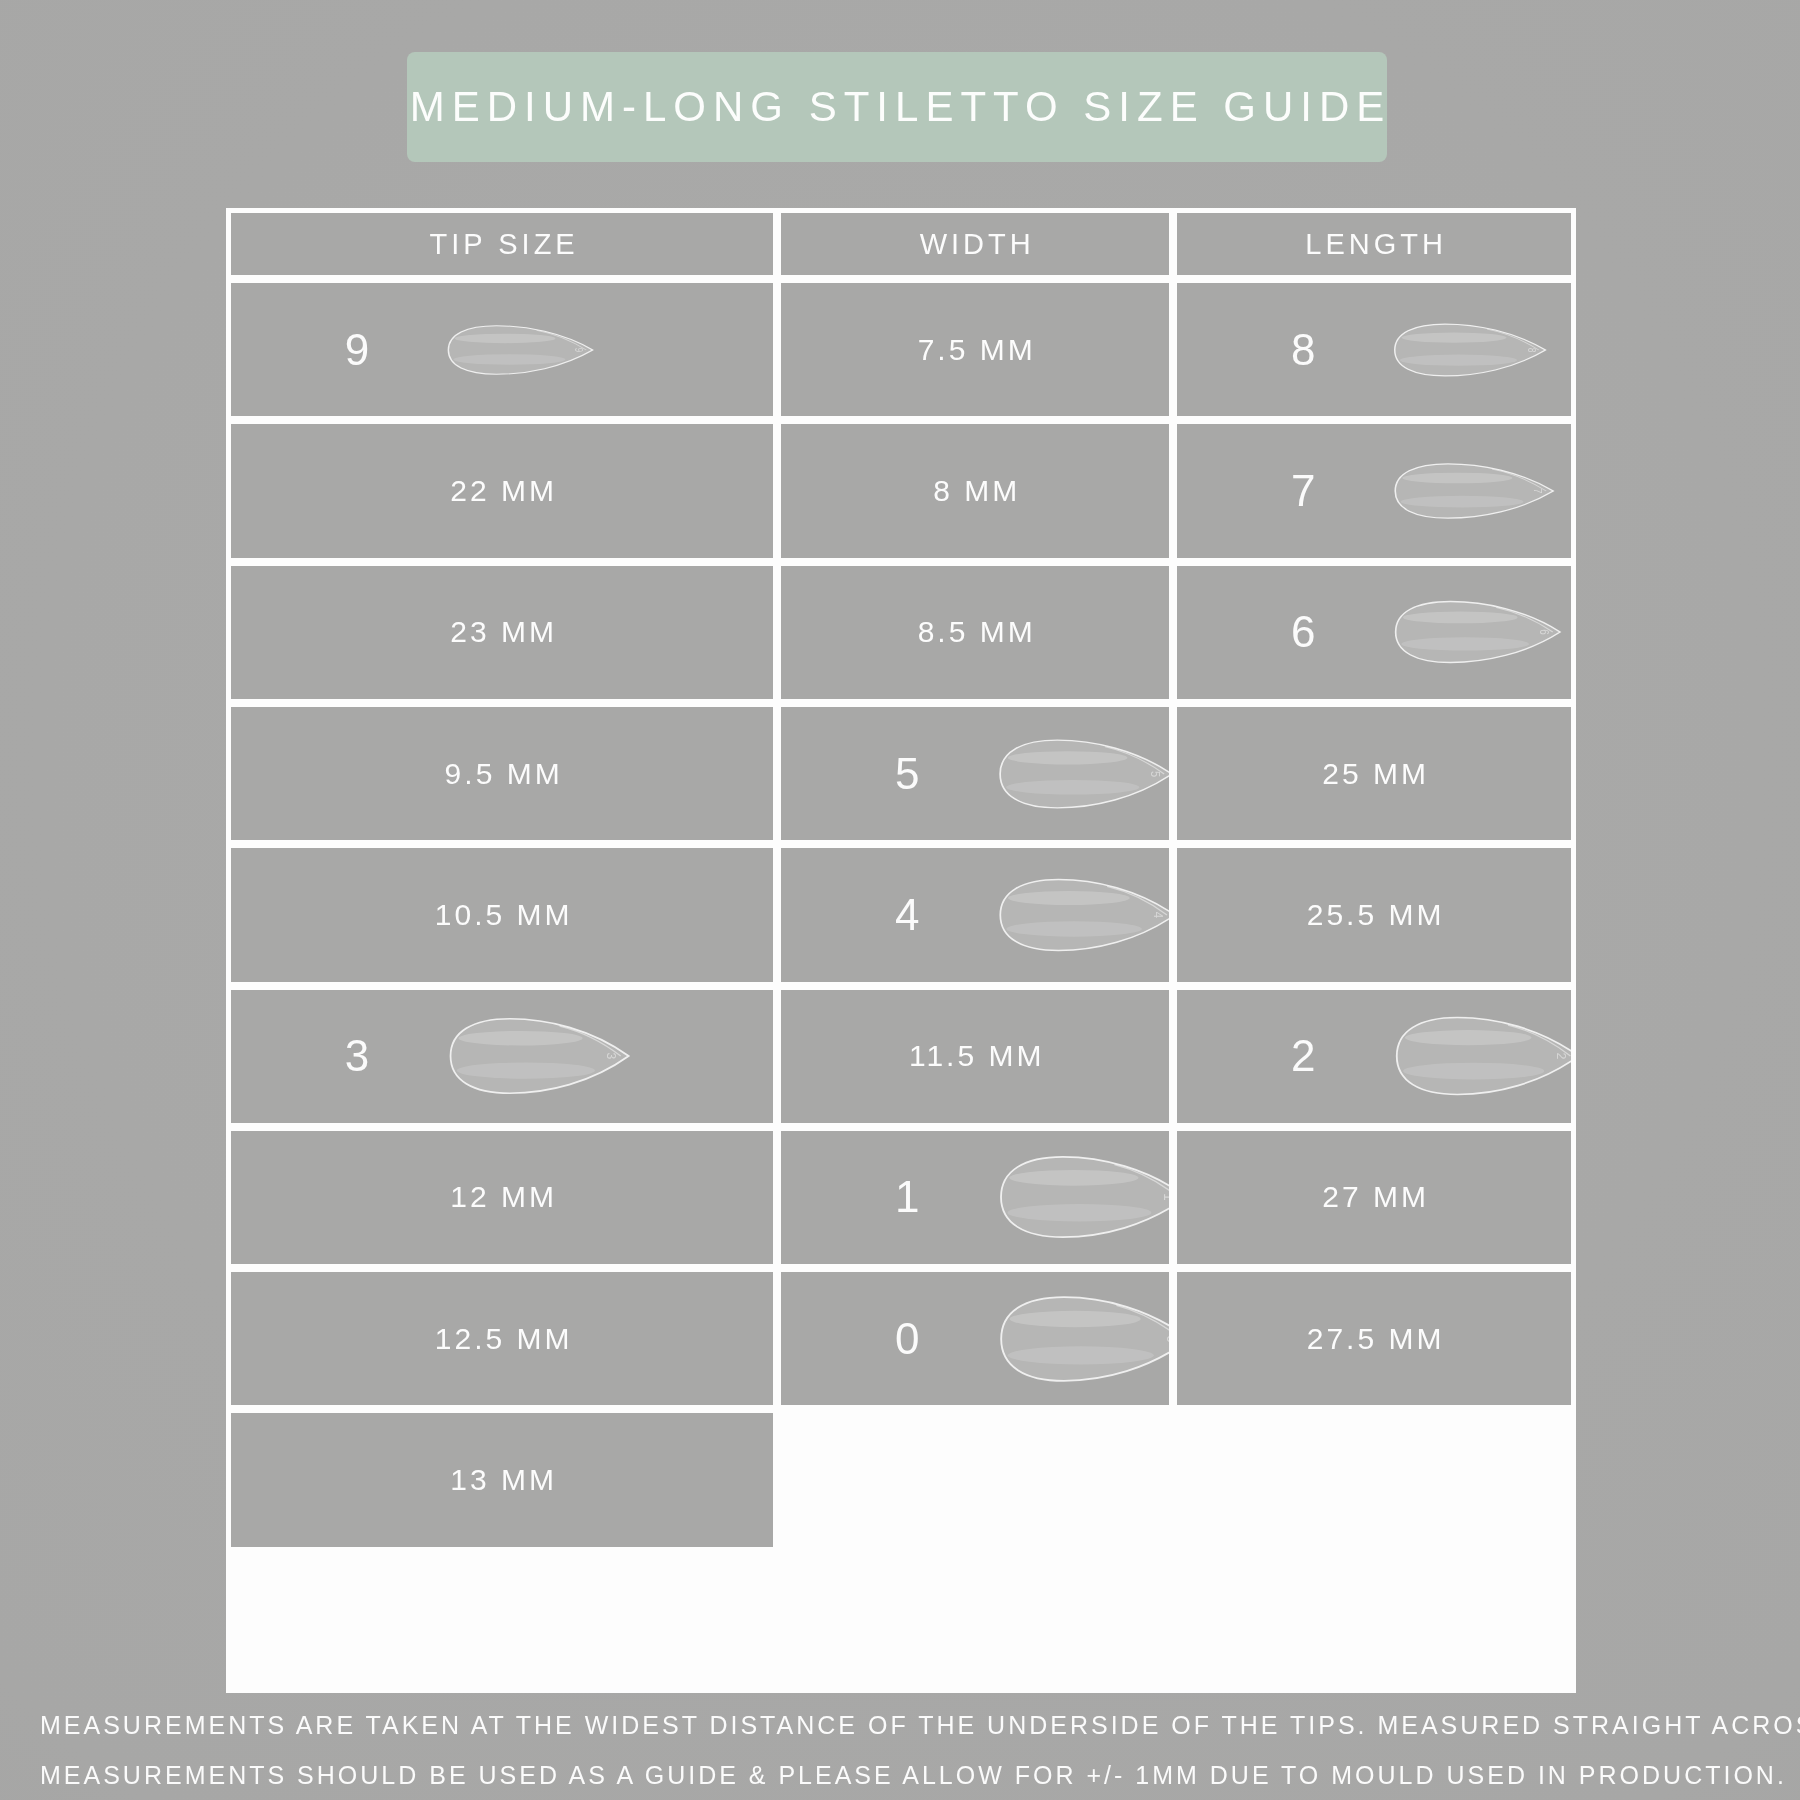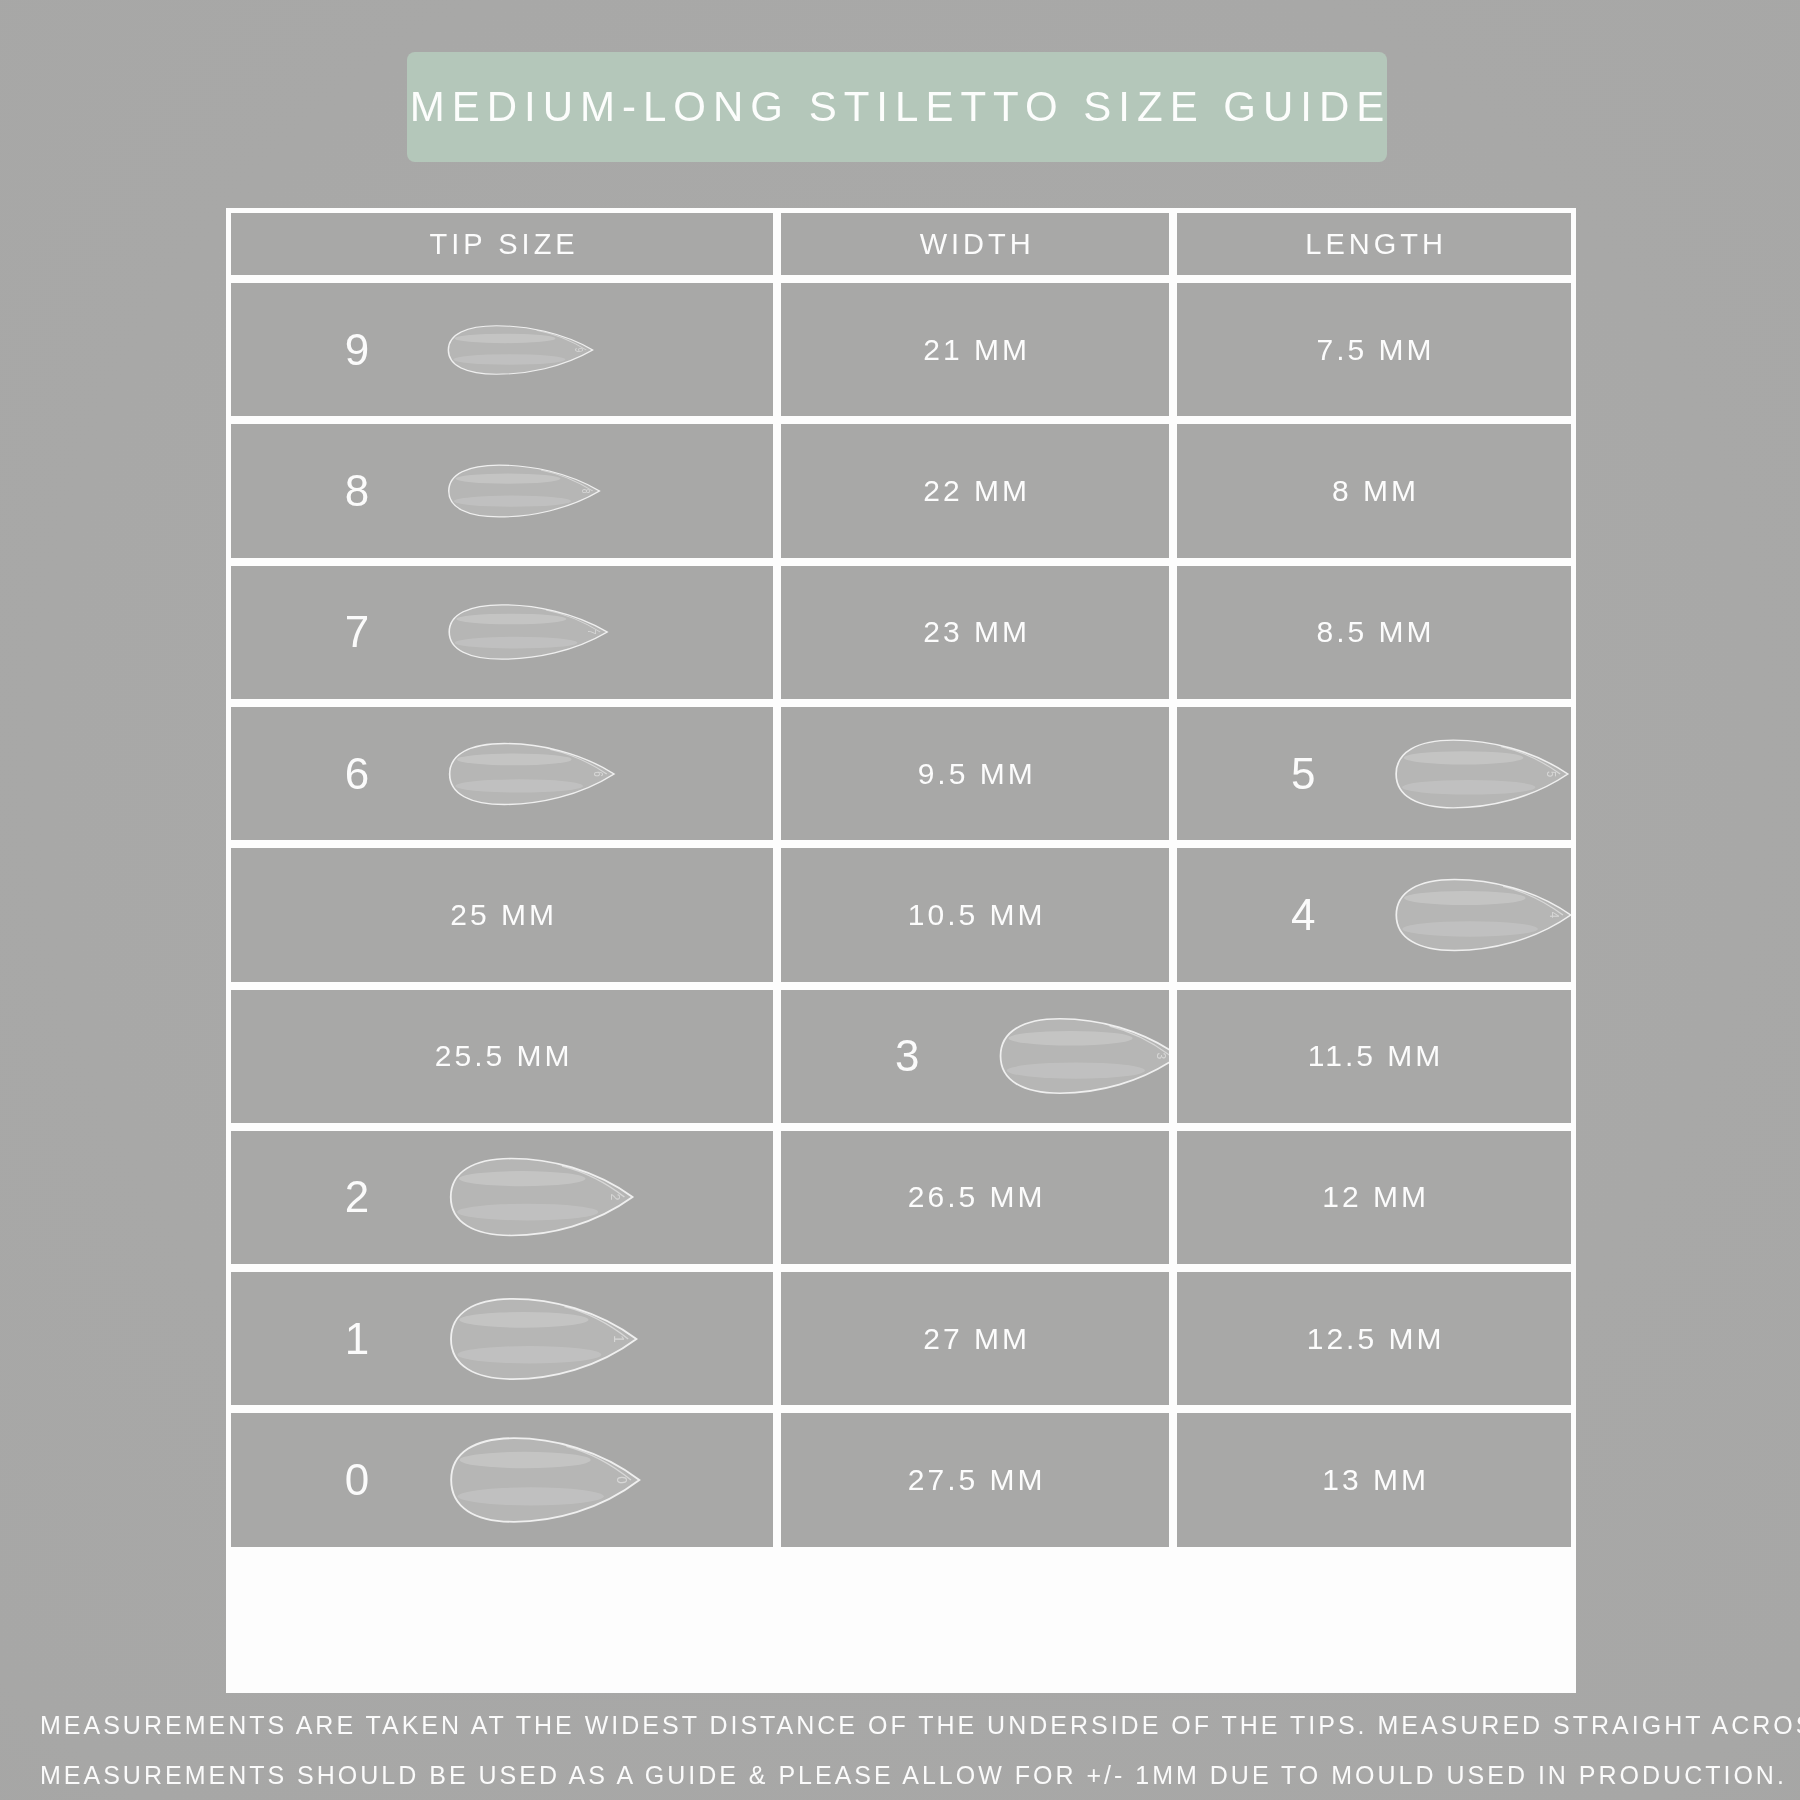--- a/index.html
+++ b/index.html
@@ -61,21 +61,20 @@
   <div class="cell tip-cell">
         <span class="num">9</span>
         <span class="nail"><svg width="158" height="58" viewBox="0 0 220 110" preserveAspectRatio="none">
             <path d="M214 55 C172 22 122 9 80 9 C38 9 13 25 13 55 C13 85 38 101 80 101 C122 101 172 88 214 55 Z" fill="rgba(255,255,255,0.17)" stroke="rgba(255,255,255,0.8)" stroke-width="2"></path>
             <ellipse cx="92" cy="33" rx="70" ry="9" fill="#ffffff" opacity="0.20"></ellipse>
             <ellipse cx="98" cy="73" rx="78" ry="10" fill="#ffffff" opacity="0.15"></ellipse>
             <path d="M205 55 C186 39 162 25 136 18" stroke="rgba(255,255,255,0.45)" stroke-width="1.5" fill="none"></path>
             <text x="195" y="60" font-size="15" fill="rgba(255,255,255,0.45)" text-anchor="middle" transform="rotate(90 195 55)" font-family="Liberation Sans, sans-serif">9</text>
           </svg></span>
       </div>
-      <div class="cell val">21 MM</div>
       <div class="cell val">7.5 MM</div>
       <div class="cell tip-cell">
         <span class="num">8</span>
         <span class="nail"><svg width="165" height="62" viewBox="0 0 220 110" preserveAspectRatio="none">
             <path d="M214 55 C172 22 122 9 80 9 C38 9 13 25 13 55 C13 85 38 101 80 101 C122 101 172 88 214 55 Z" fill="rgba(255,255,255,0.17)" stroke="rgba(255,255,255,0.8)" stroke-width="2"></path>
             <ellipse cx="92" cy="33" rx="70" ry="9" fill="#ffffff" opacity="0.20"></ellipse>
             <ellipse cx="98" cy="73" rx="78" ry="10" fill="#ffffff" opacity="0.15"></ellipse>
             <path d="M205 55 C186 39 162 25 136 18" stroke="rgba(255,255,255,0.45)" stroke-width="1.5" fill="none"></path>
             <text x="195" y="60" font-size="15" fill="rgba(255,255,255,0.45)" text-anchor="middle" transform="rotate(90 195 55)" font-family="Liberation Sans, sans-serif">8</text>
           </svg></span>
@@ -142,21 +141,20 @@
       <div class="cell tip-cell">
         <span class="num">2</span>
         <span class="nail"><svg width="199" height="92" viewBox="0 0 220 110" preserveAspectRatio="none">
             <path d="M214 55 C172 22 122 9 80 9 C38 9 13 25 13 55 C13 85 38 101 80 101 C122 101 172 88 214 55 Z" fill="rgba(255,255,255,0.17)" stroke="rgba(255,255,255,0.8)" stroke-width="2"></path>
             <ellipse cx="92" cy="33" rx="70" ry="9" fill="#ffffff" opacity="0.20"></ellipse>
             <ellipse cx="98" cy="73" rx="78" ry="10" fill="#ffffff" opacity="0.15"></ellipse>
             <path d="M205 55 C186 39 162 25 136 18" stroke="rgba(255,255,255,0.45)" stroke-width="1.5" fill="none"></path>
             <text x="195" y="60" font-size="15" fill="rgba(255,255,255,0.45)" text-anchor="middle" transform="rotate(90 195 55)" font-family="Liberation Sans, sans-serif">2</text>
           </svg></span>
       </div>
-      <div class="cell val">26.5 MM</div>
       <div class="cell val">12 MM</div>
       <div class="cell tip-cell">
         <span class="num">1</span>
         <span class="nail"><svg width="203" height="96" viewBox="0 0 220 110" preserveAspectRatio="none">
             <path d="M214 55 C172 22 122 9 80 9 C38 9 13 25 13 55 C13 85 38 101 80 101 C122 101 172 88 214 55 Z" fill="rgba(255,255,255,0.17)" stroke="rgba(255,255,255,0.8)" stroke-width="2"></path>
             <ellipse cx="92" cy="33" rx="70" ry="9" fill="#ffffff" opacity="0.20"></ellipse>
             <ellipse cx="98" cy="73" rx="78" ry="10" fill="#ffffff" opacity="0.15"></ellipse>
             <path d="M205 55 C186 39 162 25 136 18" stroke="rgba(255,255,255,0.45)" stroke-width="1.5" fill="none"></path>
             <text x="195" y="60" font-size="15" fill="rgba(255,255,255,0.45)" text-anchor="middle" transform="rotate(90 195 55)" font-family="Liberation Sans, sans-serif">1</text>
           </svg></span>

